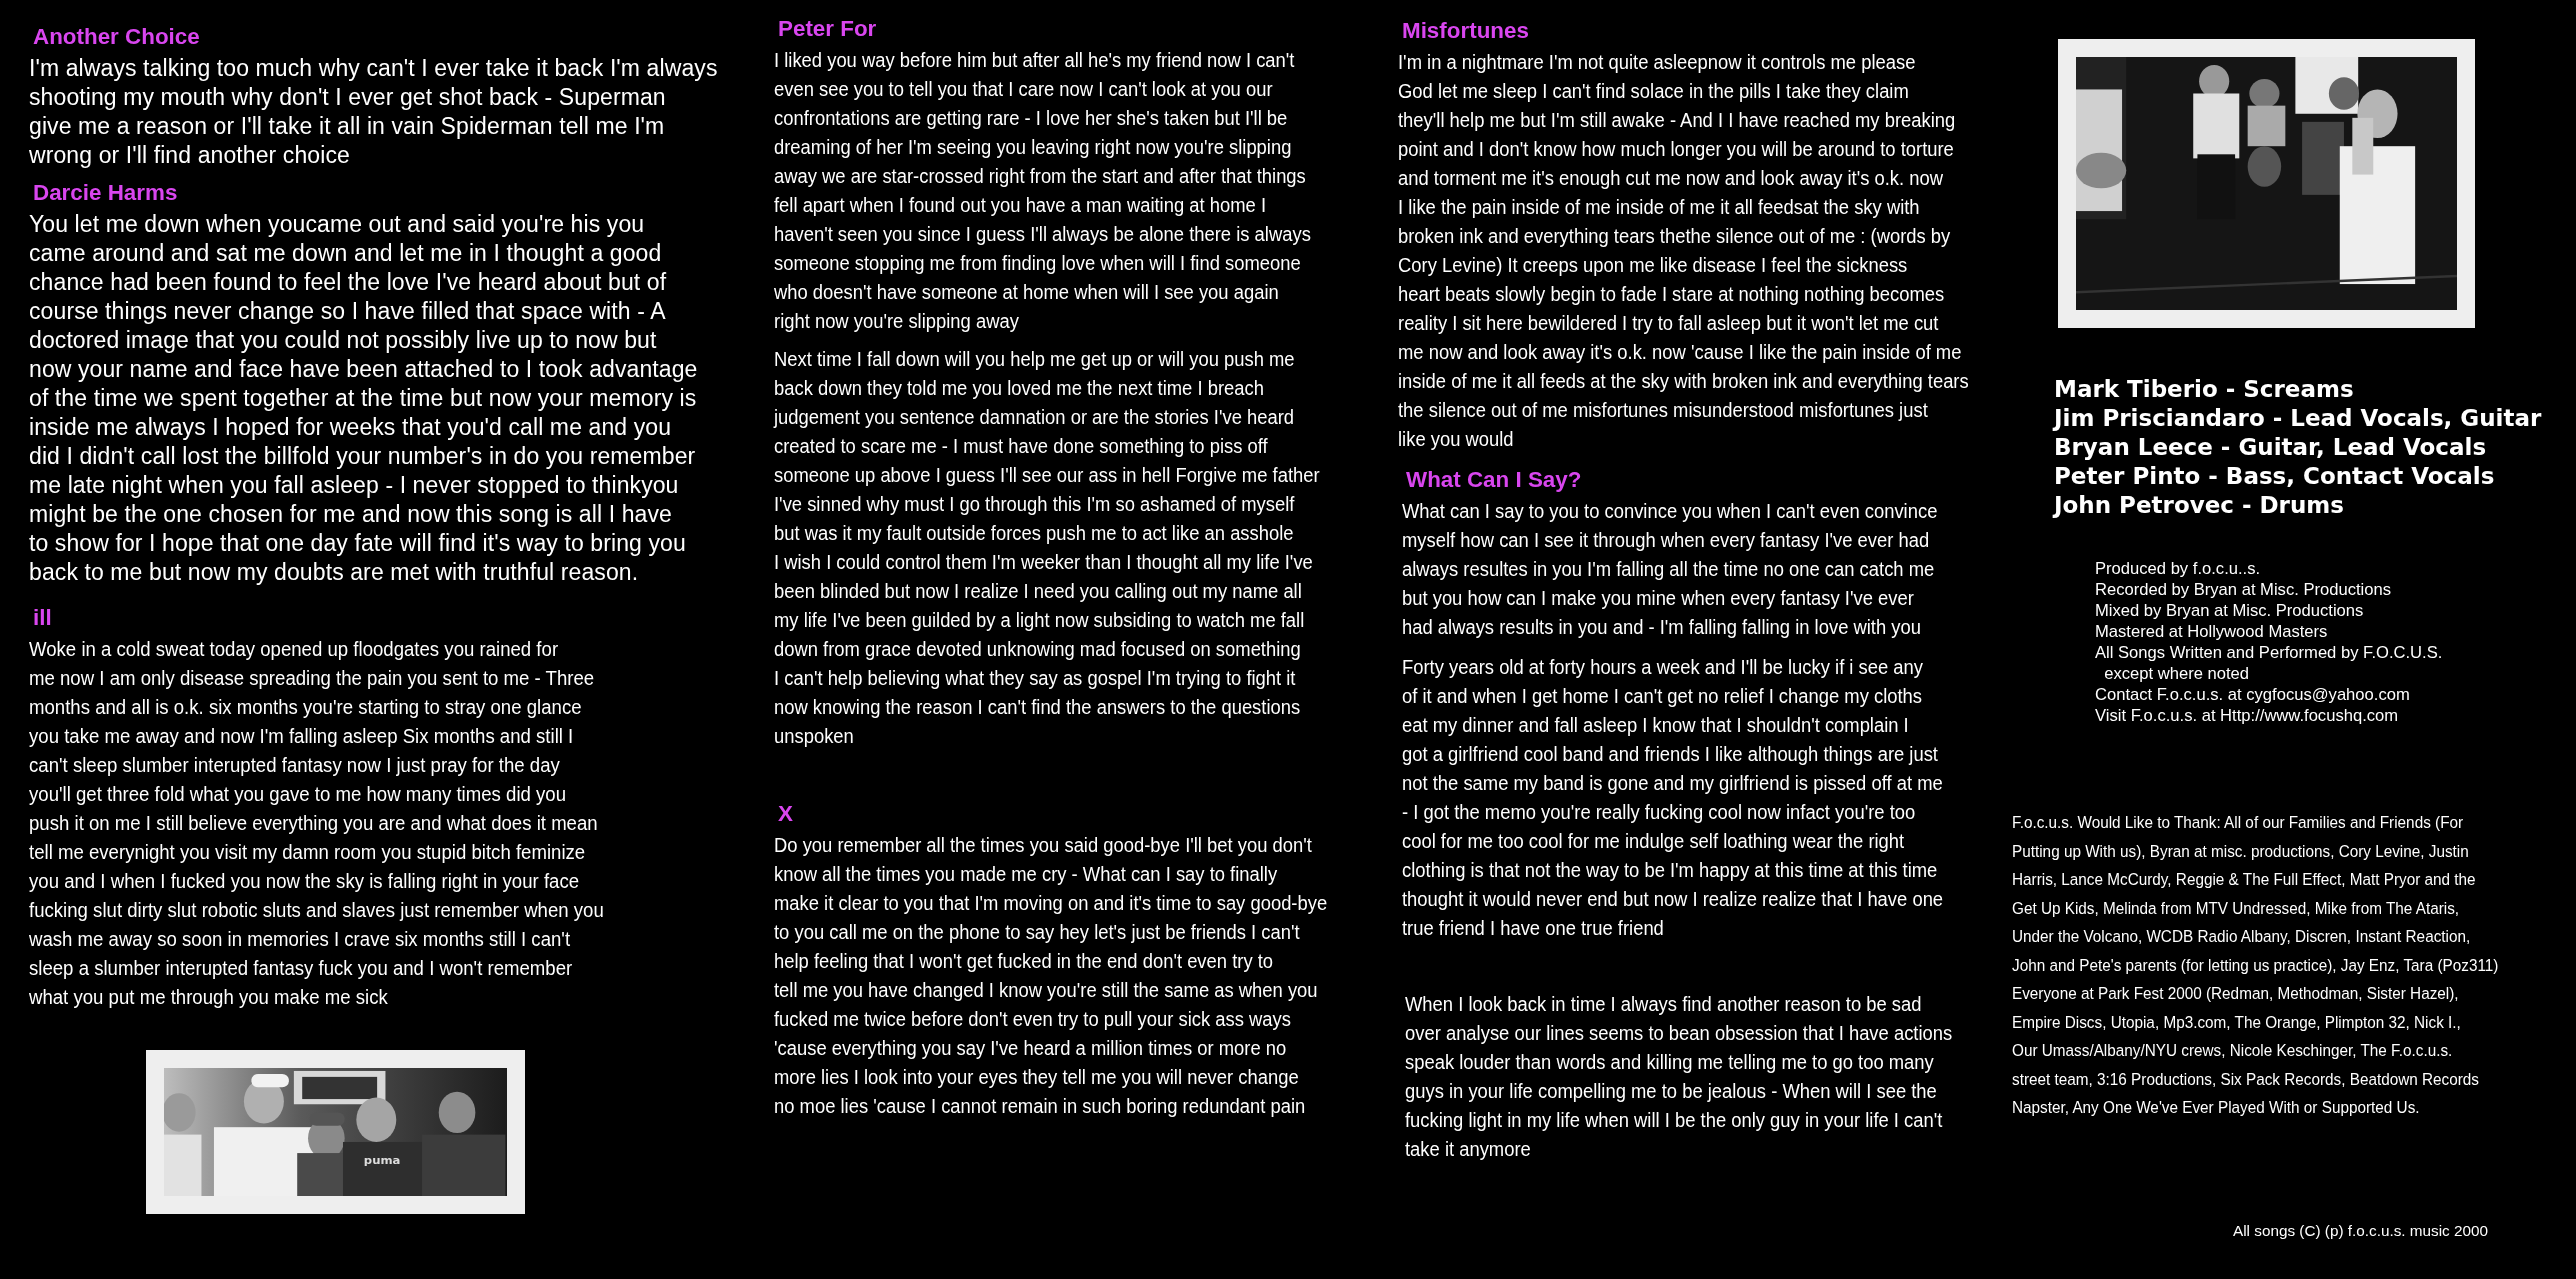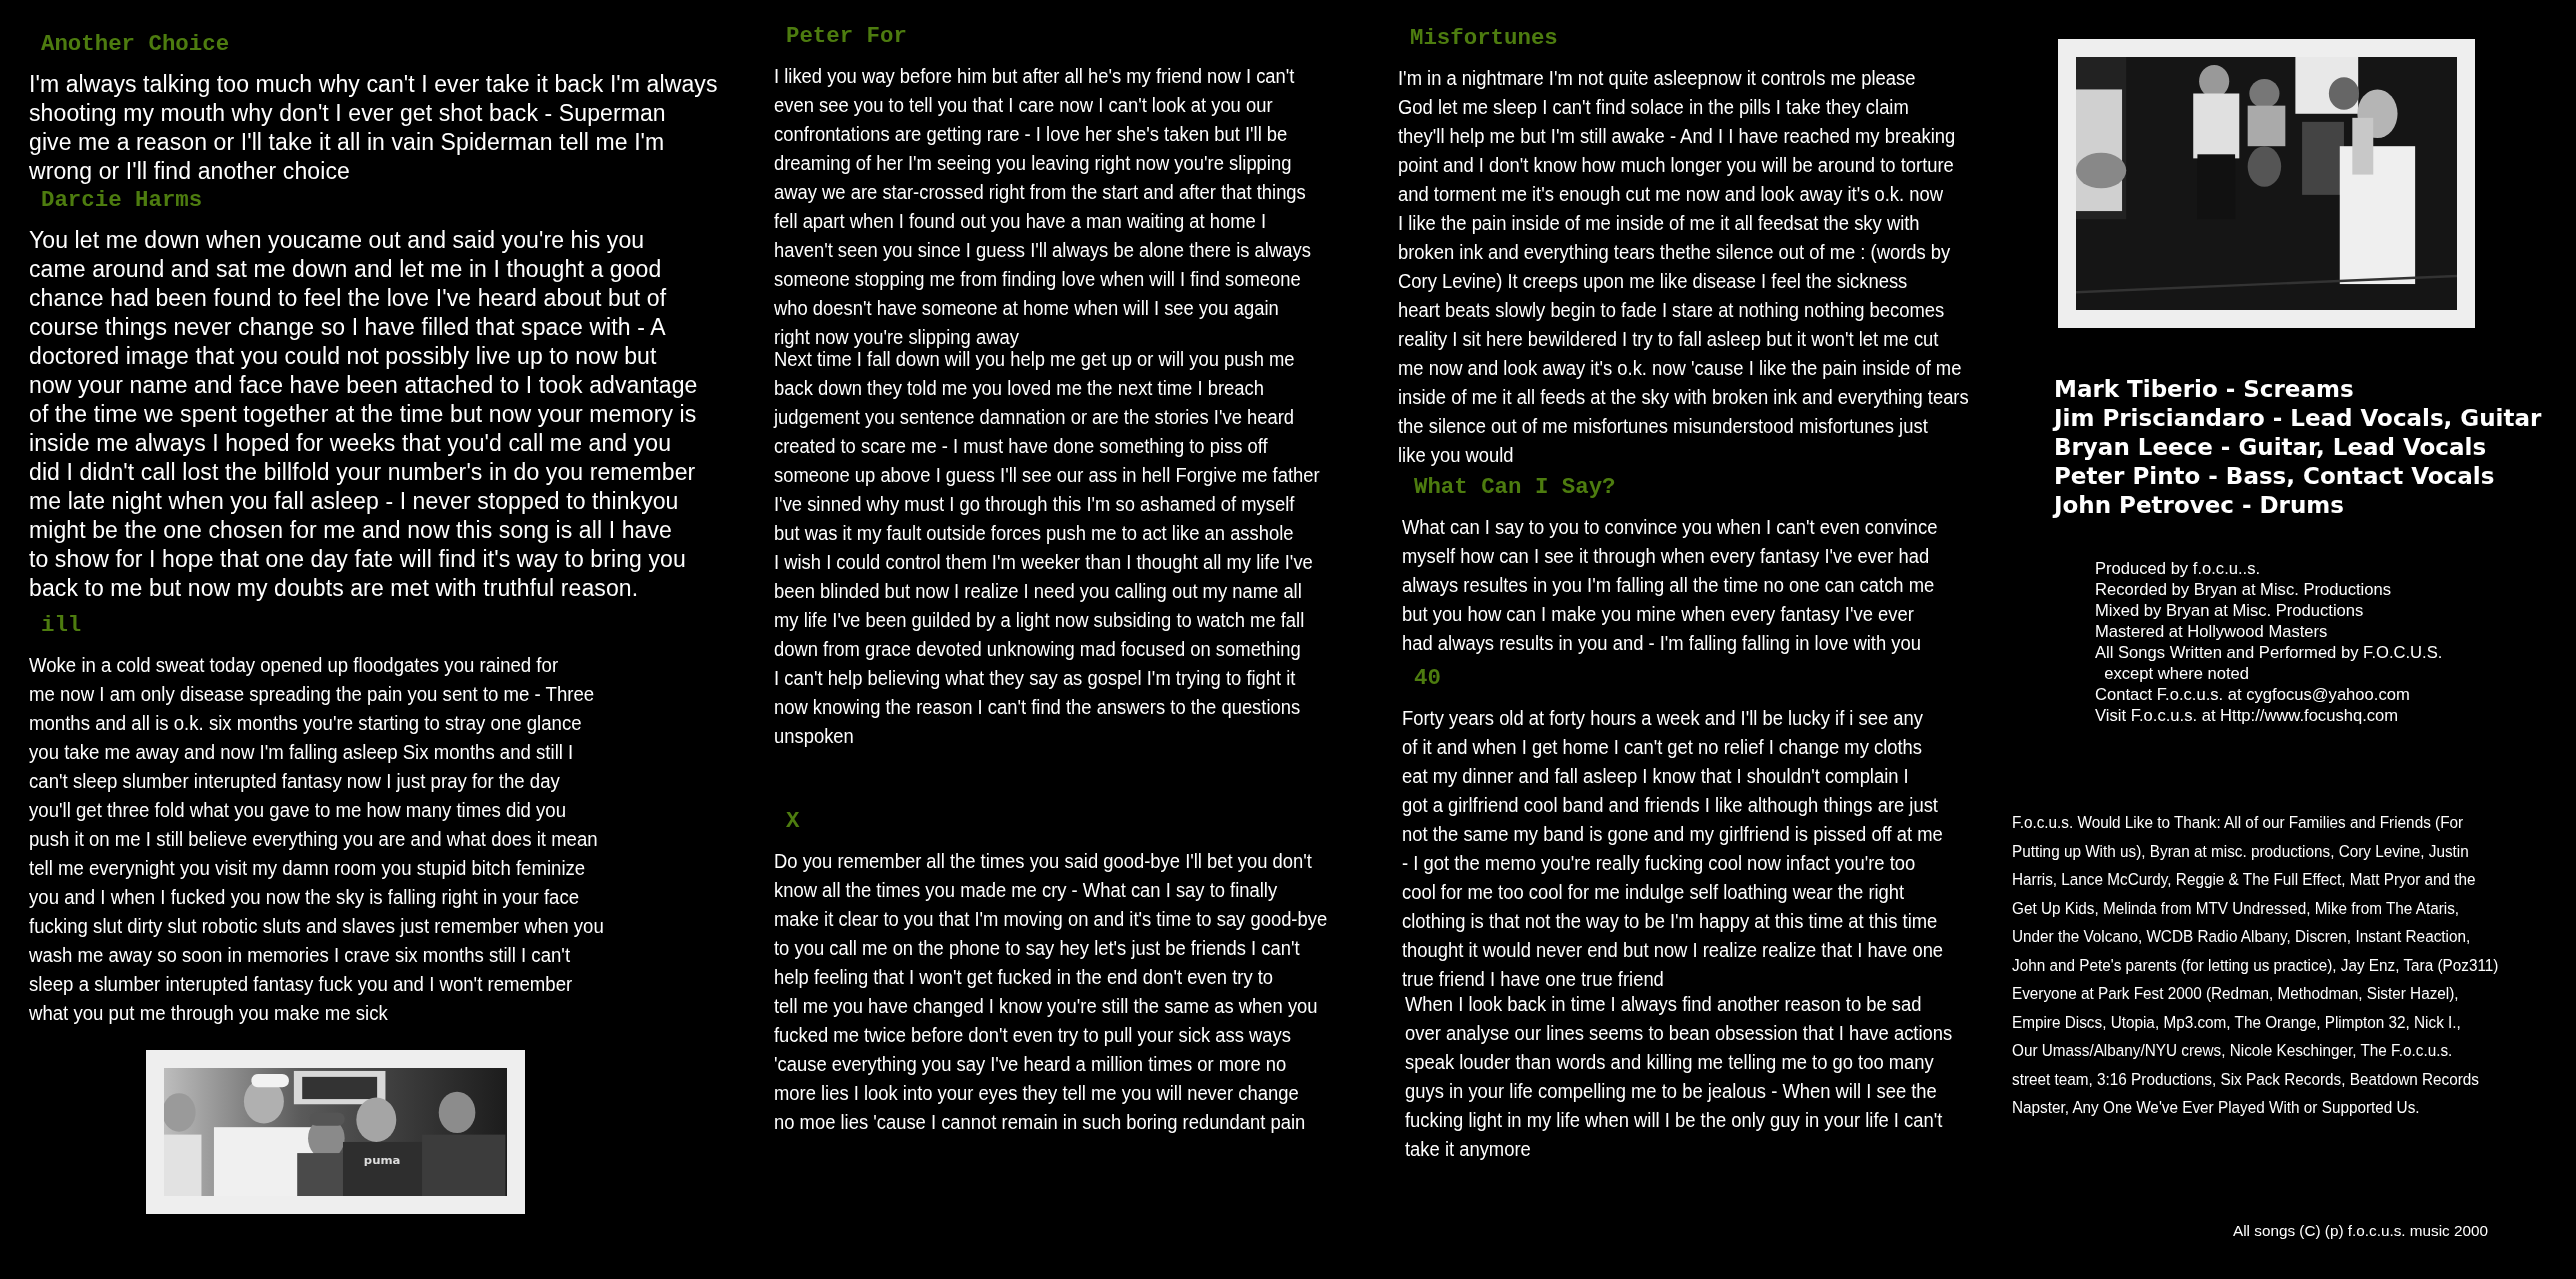--- a/index.html
+++ b/index.html
@@ -1,19 +1,19 @@
 <!DOCTYPE html>
 <html style="font-size:14.4px"><head>
 <meta charset="utf-8">
 <style>
   html, body { margin:0; padding:0; background:#000; }
   body { width:2576px; height:1279px; position:relative; overflow:hidden; color:#fff;
          font-family:"Liberation Sans", sans-serif; }
   .block { position:absolute; }
-  .h { font-family:Liberation Mono, monospace; font-weight:bold; color:#4d7c0f; margin:12px; white-space:nowrap; }
+  .h { font-family:Liberation Sans, sans-serif; font-weight:bold; color:#d946ef; margin:4px; white-space:nowrap; }
   .body { margin:0; white-space:pre-line; color:#fff; }
   
   .c1 .h { font-size:22.4px; line-height:27px; }
   .c1 .body { font-size:23px; line-height:29px; letter-spacing:0.1px; }
   .c1n .h { font-size:22.4px; line-height:27px; }
   .c1n .body { font-size:20px; line-height:29px; transform:scaleX(0.93); transform-origin:left top; width:682px; }
   
   .cn .h { font-size:22.4px; line-height:27px; }
   .cn .body { font-size:20px; line-height:29px; transform:scaleX(0.92); transform-origin:left top; }
   .photo { position:absolute; background:#eee; padding:18px; box-sizing:border-box; }
@@ -160,21 +160,20 @@
 </div>
 <div class="block cn" style="left:1402px; top:462px; width:646px;">
   <h2 class="h">What Can I Say?</h2>
   <p class="body">What can I say to you to convince you when I can't even convince
 myself how can I see it through when every fantasy I've ever had
 always resultes in you I'm falling all the time no one can catch me
 but you how can I make you mine when every fantasy I've ever
 had always results in you and - I'm falling falling in love with you</p>
 </div>
 <div class="block cn" style="left:1402px; top:653px; width:646px;">
-  <h2 class="h">40</h2>
   <p class="body">Forty years old at forty hours a week and I'll be lucky if i see any
 of it and when I get home I can't get no relief I change my cloths
 eat my dinner and fall asleep I know that I shouldn't complain I
 got a girlfriend cool band and friends I like although things are just
 not the same my band is gone and my girlfriend is pissed off at me
 - I got the memo you're really fucking cool now infact you're too
 cool for me too cool for me indulge self loathing wear the right
 clothing is that not the way to be  I'm happy at this time at this time
 thought it would never end but now I realize realize that I have one
 true friend I have one true friend</p>

